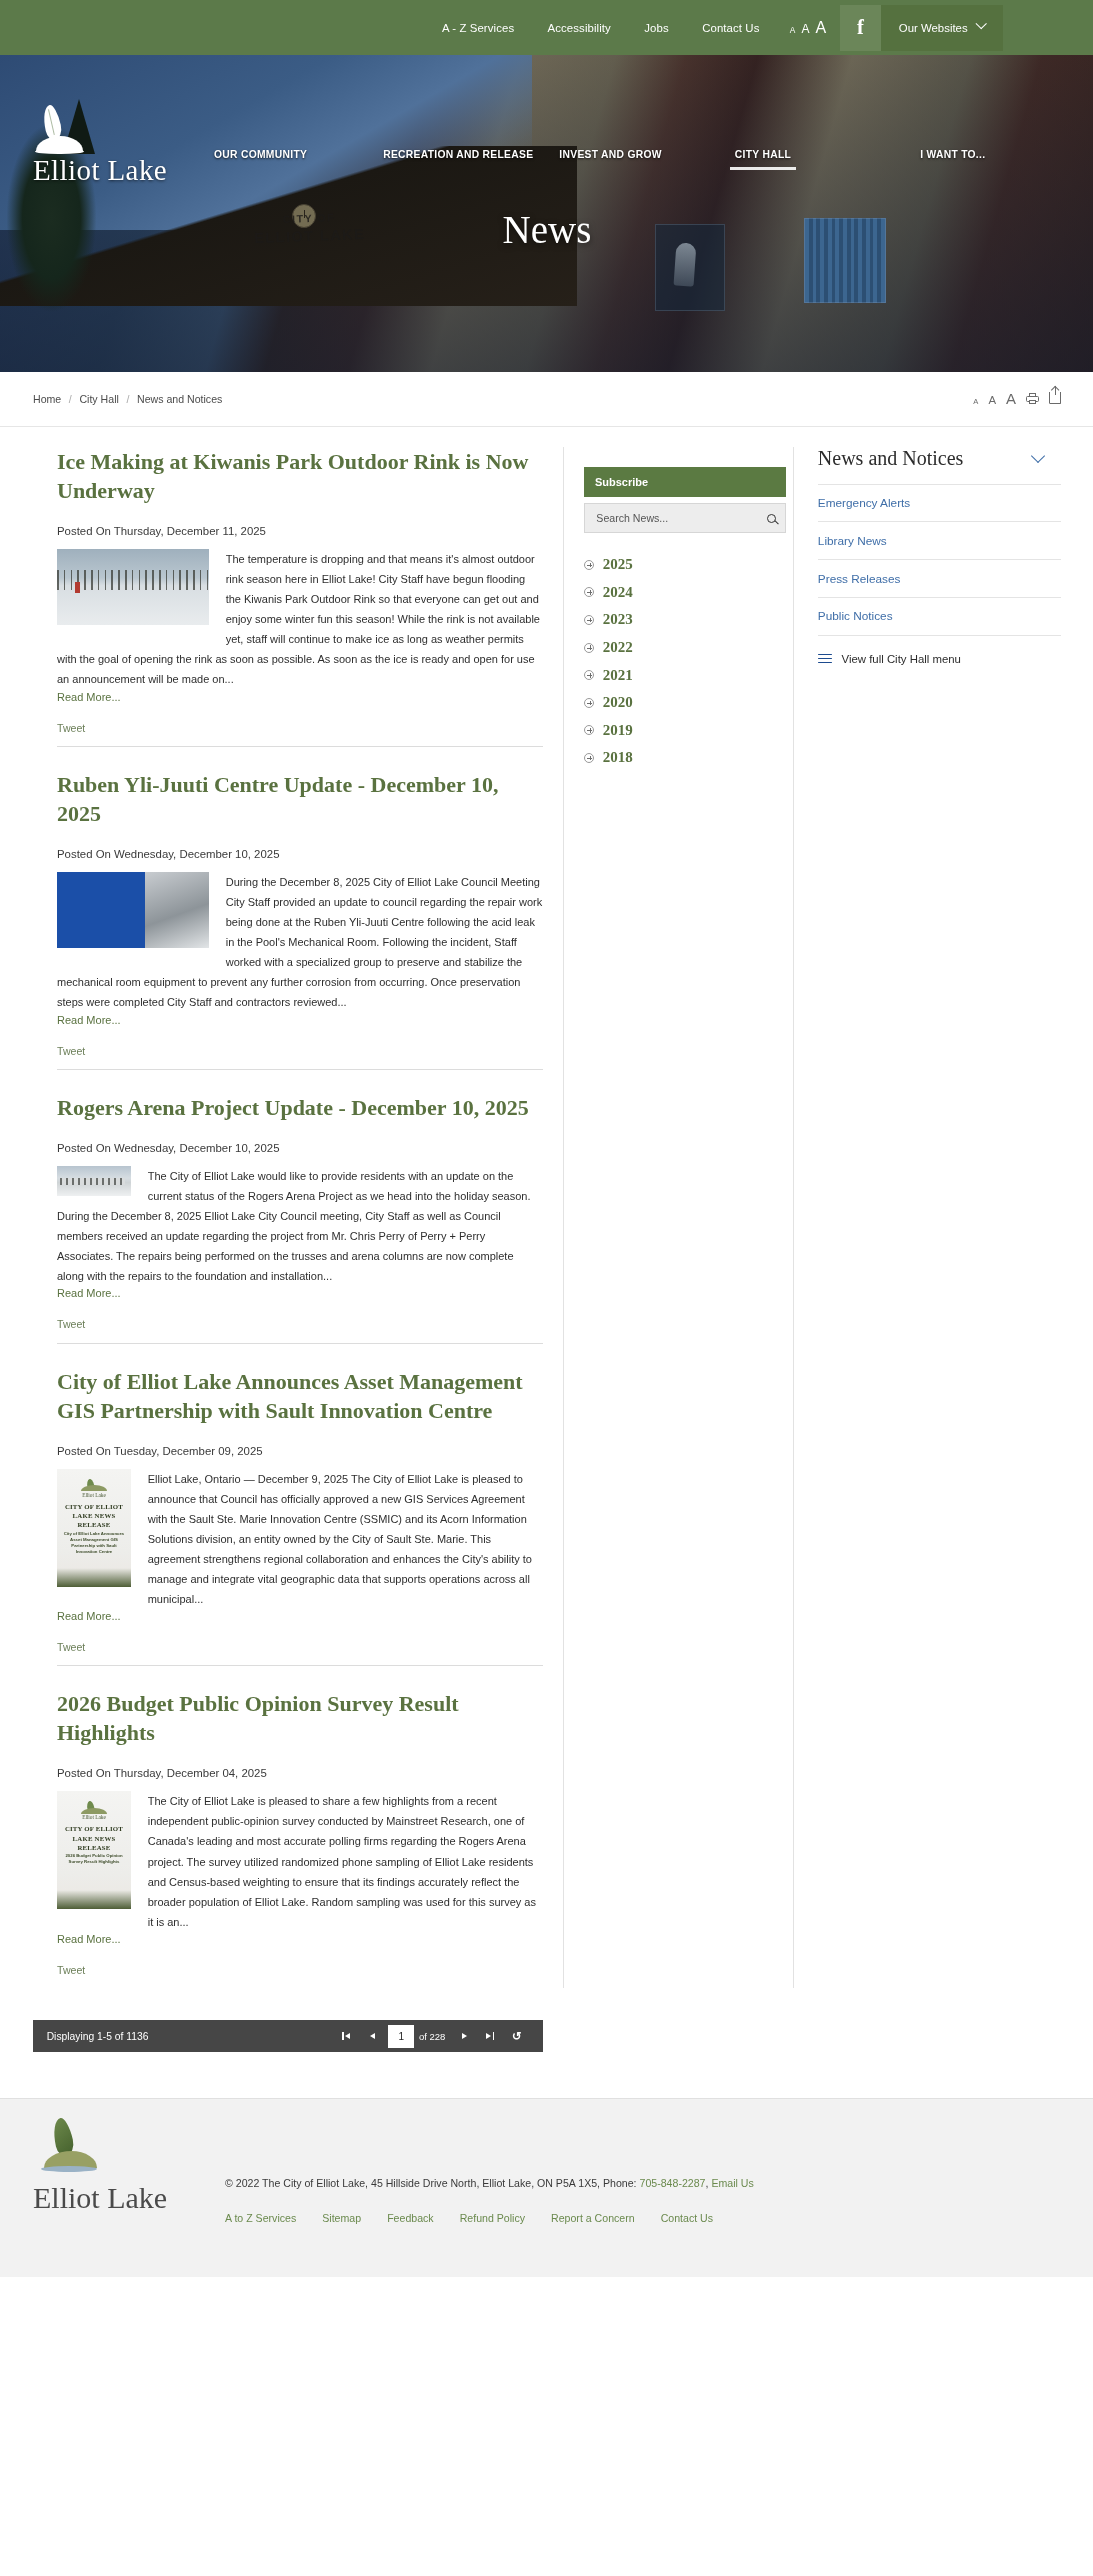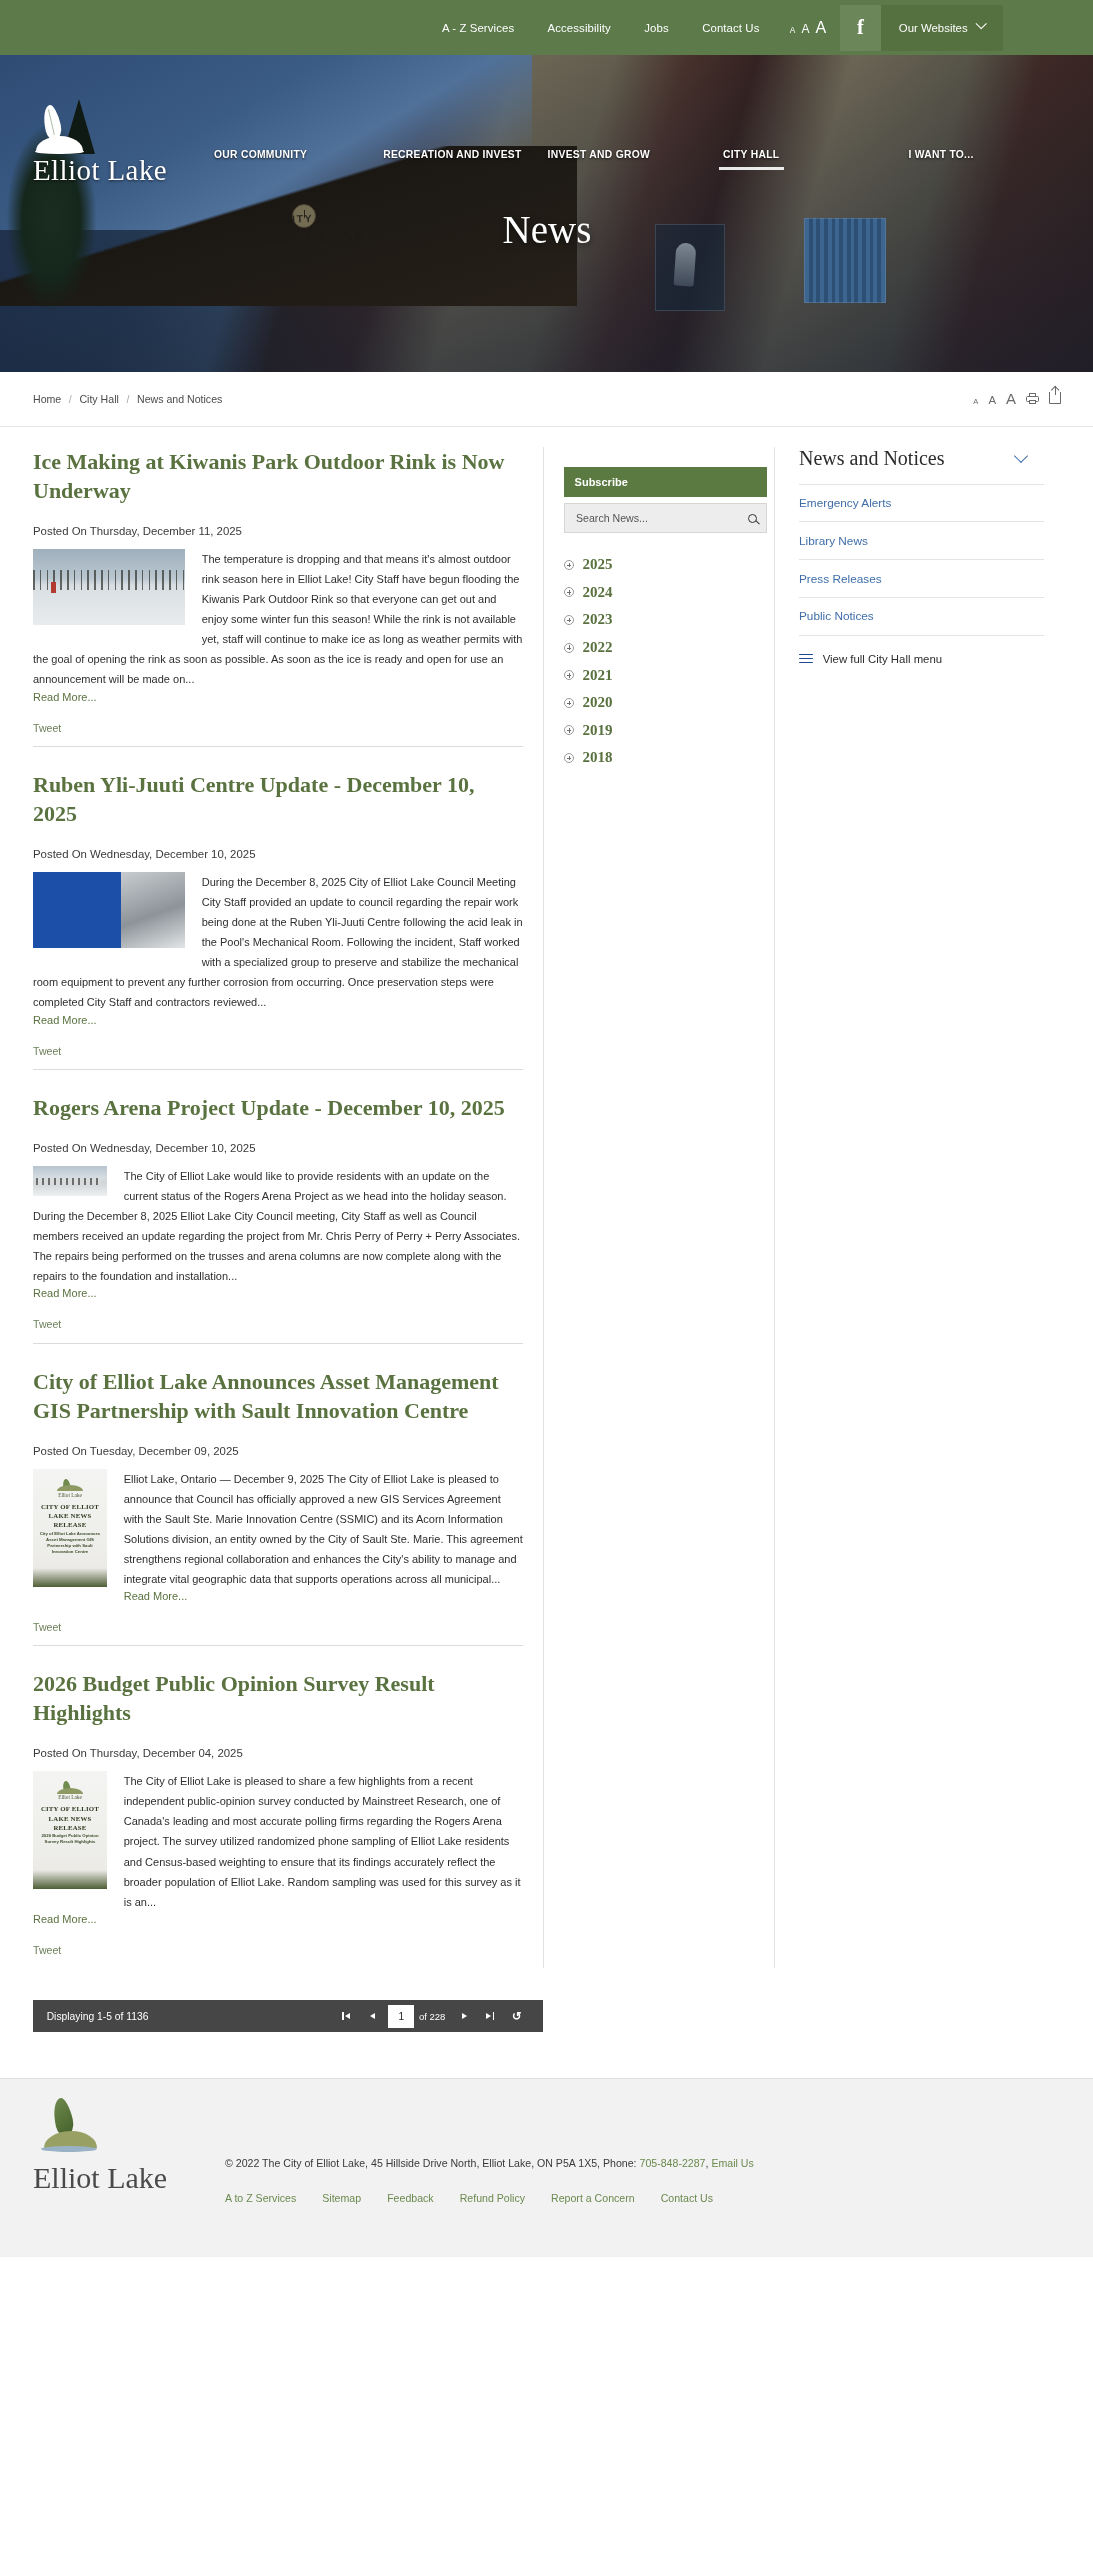--- a/index.html
+++ b/index.html
@@ -286,20 +286,21 @@
     content:"";position:absolute;left:2.4px;top:-5.3px;width:5.3px;height:5.3px;
     border-left:1.4px solid #6a6a6a;border-top:1.4px solid #6a6a6a;transform:rotate(45deg);
   }
 
   
   .page{
     display:flex;
     padding:20px 33px 0 33px;
     gap:0;
     align-items:flex-start;
+    margin-left:24px;
   }
   .col-articles{ width:510px; padding-right:20px; }
   .col-filter{
     width:232px;
     padding:20px 7px 20px 20px;
     border-left:0.8px solid #e2e2e2;
     border-right:0.8px solid #e2e2e2;
     align-self:stretch;
     min-height:820px;
   }
@@ -574,21 +575,21 @@
       <div class="logo-mark">
         <span class="logo-fir"></span>
         <span class="logo-leaf"></span>
         <span class="logo-hill"></span>
         <span class="logo-water"></span>
       </div>
       <div class="logo-text">Elliot Lake</div>
     </div>
     <nav class="main-nav">
       <a class="nav-item n0" href="#">OUR COMMUNITY</a>
-      <a class="nav-item n1" href="#">RECREATION AND INVEST</a>
+      <a class="nav-item n1" href="#">RECREATION AND RELEASE</a>
       <a class="nav-item n2" href="#">INVEST AND GROW</a>
       <a class="nav-item n3 active" href="#">CITY HALL</a>
       <a class="nav-item n4" href="#">I WANT TO...</a>
     </nav>
   </div>
 
   <div class="hero-center">
     <h1 class="hero-title">News</h1>
   </div>
 </div>

